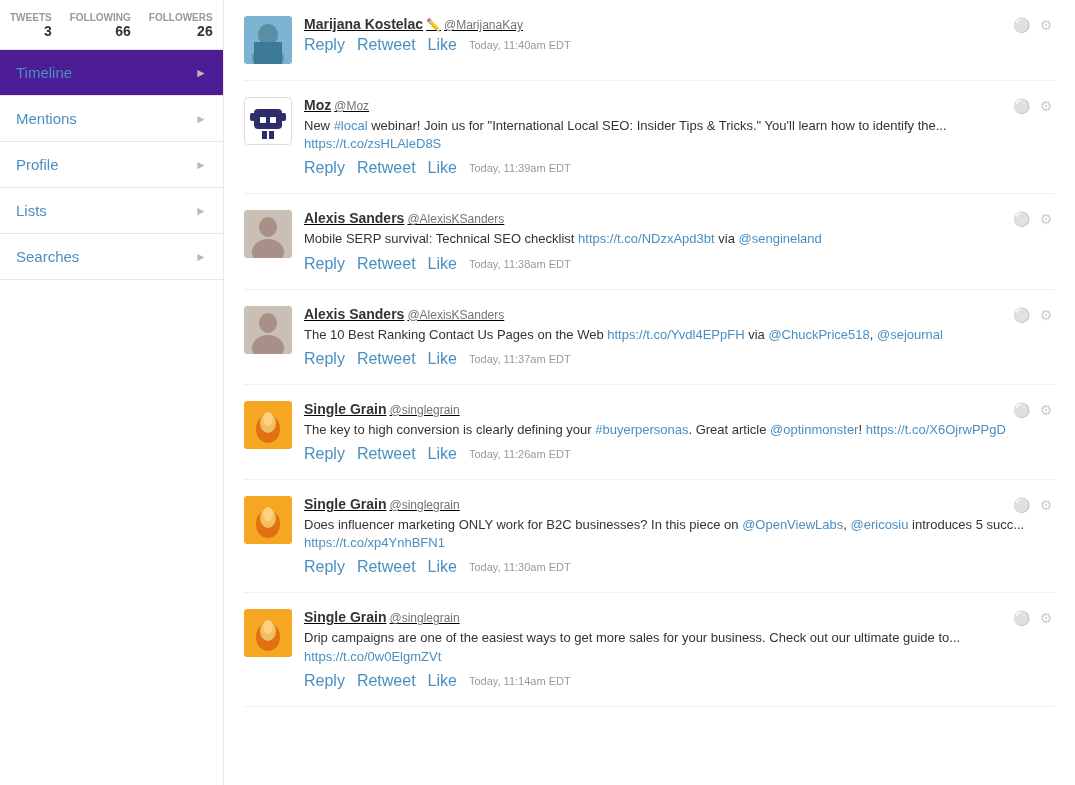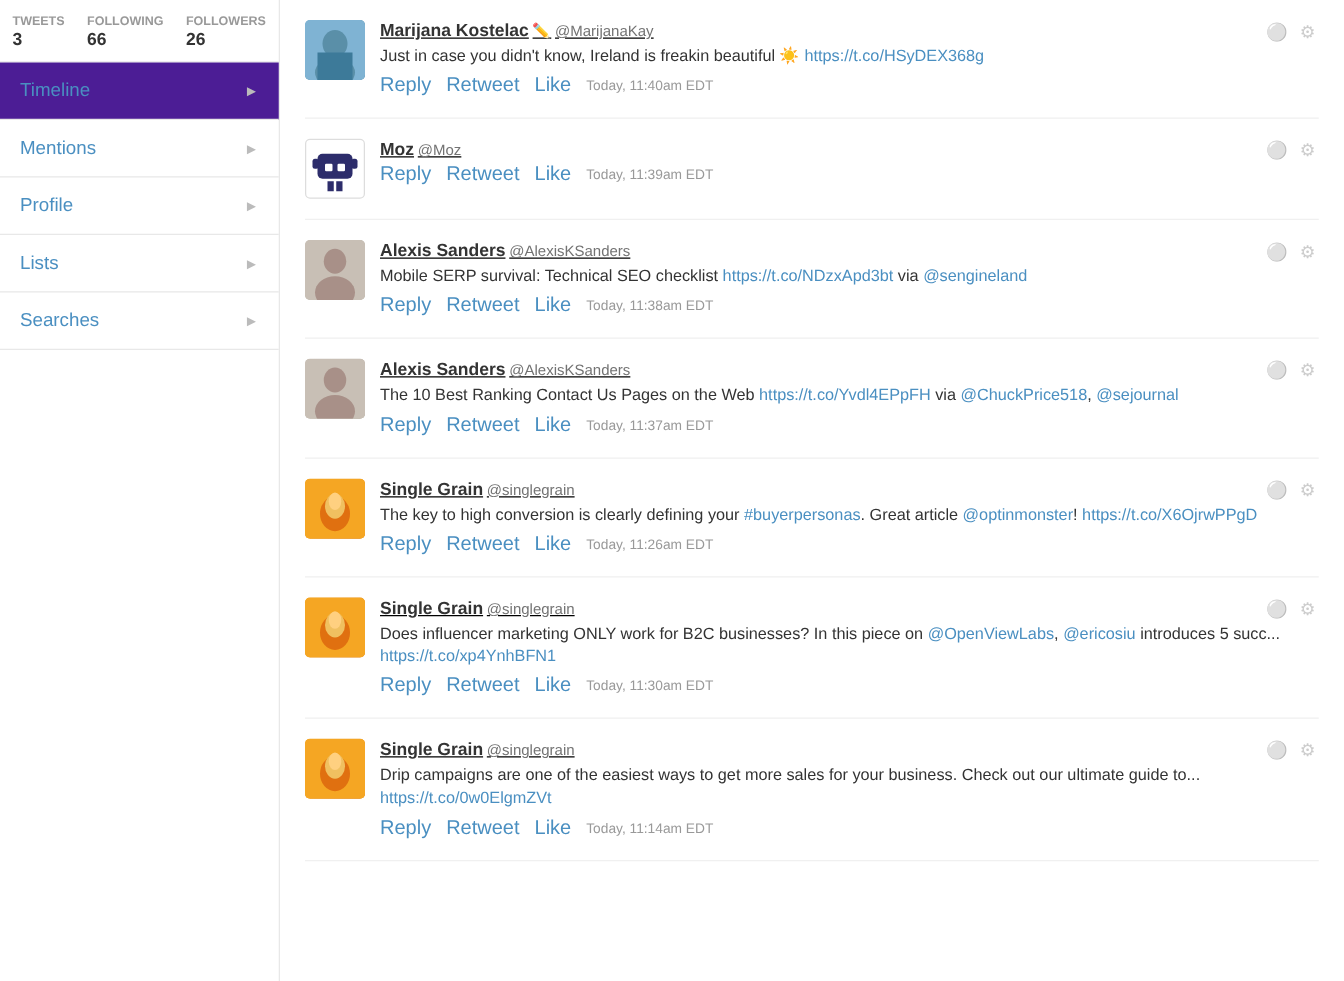--- a/index.html
+++ b/index.html
@@ -26,20 +26,21 @@
     .stats-bar {
       display: flex;
       padding: 12px 10px 10px 10px;
       border-bottom: 1px solid #e8e8e8;
       gap: 18px;
     }
 
     .stat-item {
       display: flex;
       flex-direction: column;
+      align-items: flex-end;
     }
 
     .stat-label {
       font-size: 10px;
       color: #999;
       text-transform: uppercase;
       font-weight: bold;
     }
 
     .stat-value {
@@ -243,23 +244,20 @@
         <ellipse cx="24" cy="42" rx="16" ry="12" fill="#5a8fa8"></ellipse>
         <rect x="10" y="26" width="28" height="22" fill="#3d7a99"></rect>
       </svg>
     </div>
     <div class="tweet-body">
       <div class="tweet-header">
         <span class="tweet-author">Marijana Kostelac</span>
         <span class="tweet-pencil">✏️</span>
         <span class="tweet-username">@MarijanaKay</span>
       </div>
-      <div class="tweet-text">
-        Just in case you didn't know, Ireland is freakin beautiful ☀️ <a class="tweet-link" href="#">https://t.co/HSyDEX368g</a>
-      </div>
       <div class="tweet-actions">
         <a class="tweet-action" href="#">Reply</a>
         <a class="tweet-action" href="#">Retweet</a>
         <a class="tweet-action" href="#">Like</a>
         <span class="tweet-time">Today, 11:40am EDT</span>
       </div>
     </div>
     <div class="tweet-controls">
       <span class="control-icon">⚪</span>
       <span class="control-icon">⚙</span>
@@ -278,20 +276,23 @@
         <rect x="23" y="32" width="5" height="8" fill="#2d2d6b"></rect>
         <rect x="4" y="14" width="5" height="8" rx="2" fill="#2d2d6b"></rect>
         <rect x="35" y="14" width="5" height="8" rx="2" fill="#2d2d6b"></rect>
       </svg>
     </div>
     <div class="tweet-body">
       <div class="tweet-header">
         <span class="tweet-author">Moz</span>
         <span class="tweet-username">@Moz</span>
       </div>
+      <div class="tweet-text">
+        New <span class="tweet-hashtag">#local</span> webinar! Join us for "International Local SEO: Insider Tips &amp; Tricks." You'll learn how to identify the... <a class="tweet-link" href="#">https://t.co/zsHLAleD8S</a>
+      </div>
       <div class="tweet-actions">
         <a class="tweet-action" href="#">Reply</a>
         <a class="tweet-action" href="#">Retweet</a>
         <a class="tweet-action" href="#">Like</a>
         <span class="tweet-time">Today, 11:39am EDT</span>
       </div>
     </div>
     <div class="tweet-controls">
       <span class="control-icon">⚪</span>
       <span class="control-icon">⚙</span>

